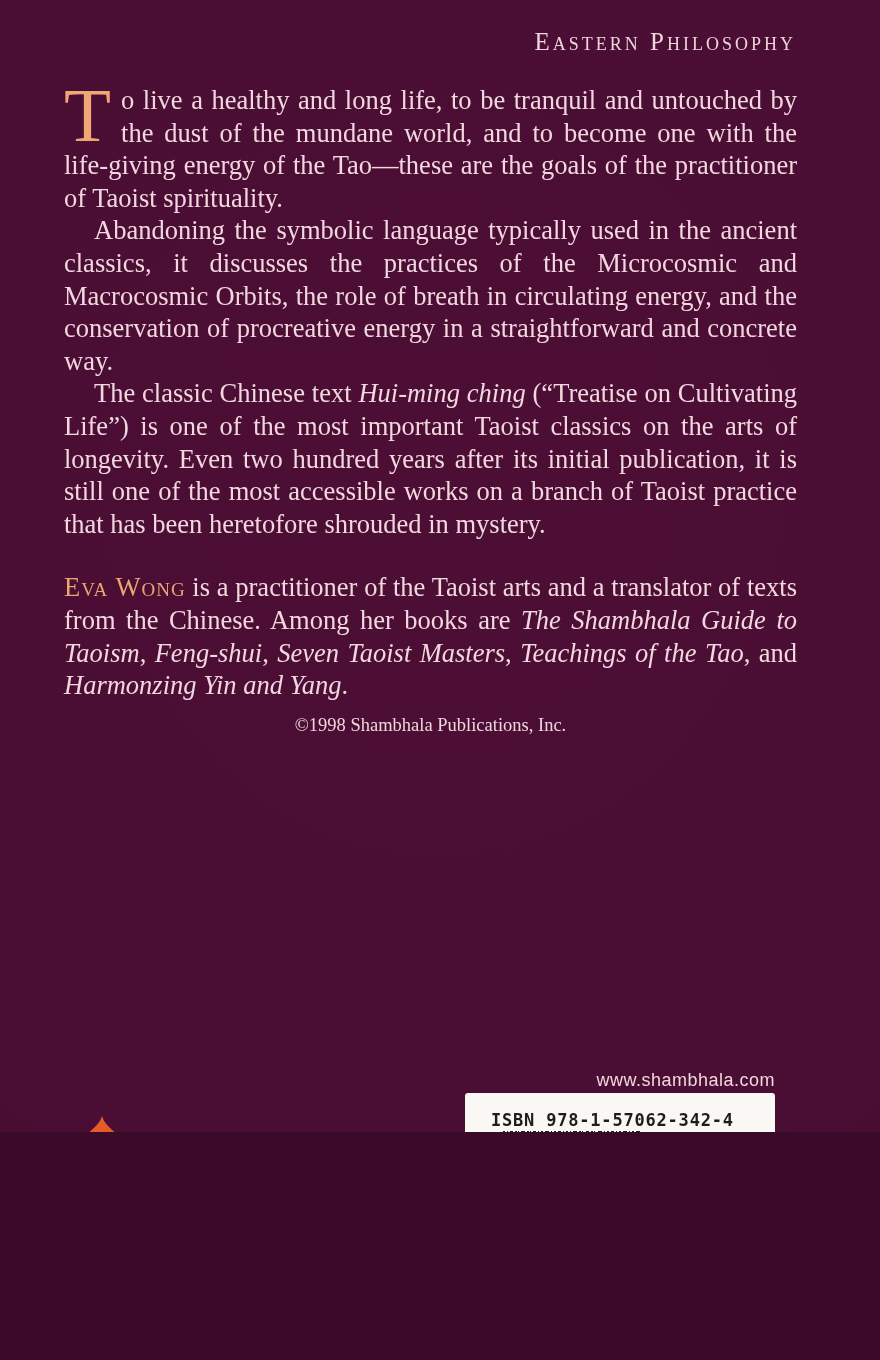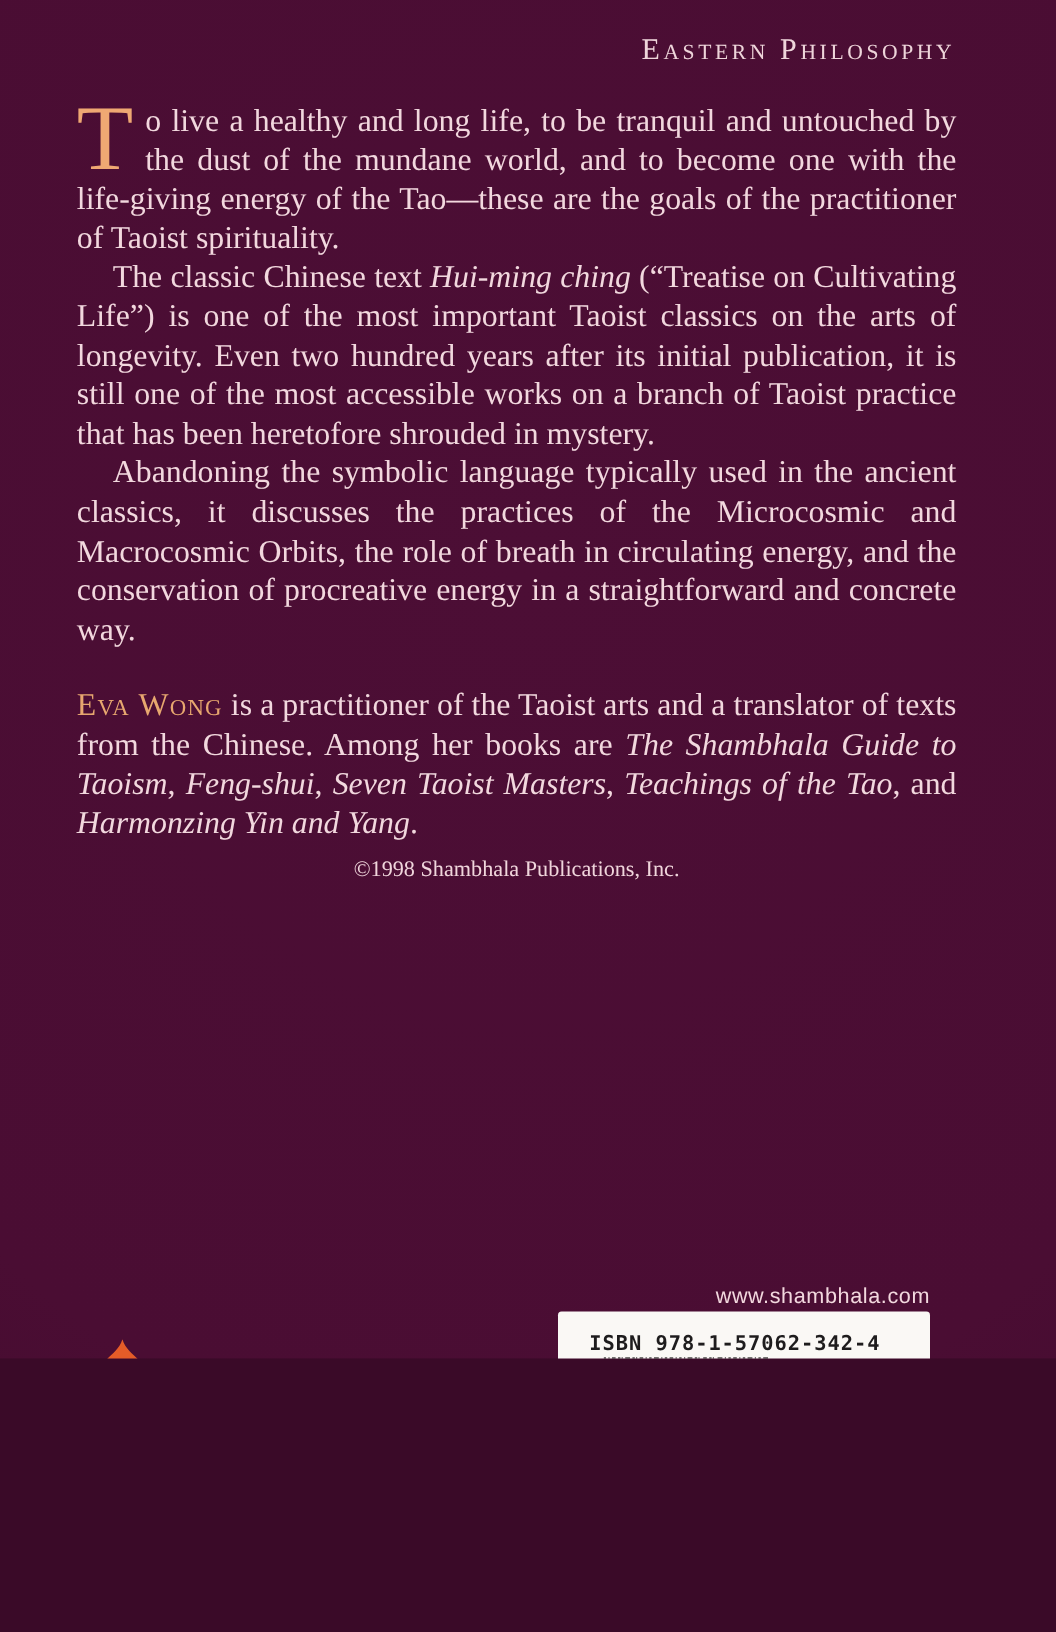--- a/index.html
+++ b/index.html
@@ -99,23 +99,23 @@
 <body>
 
 <div class="page">
 
   <div class="category">Eastern Philosophy</div>
 
   <div class="text-col">
 
     <p class="para"><span class="dropcap">T</span><span>o live a healthy and long life, to be tranquil and untouched by the dust of the mundane world, and to become one with the life-giving energy of the Tao—these are the goals of the practitioner of Taoist spirituality.</span></p>
 
+    <p class="para indent">Abandoning the symbolic language typically used in the ancient classics, it discusses the practices of the Microcosmic and Macrocosmic Orbits, the role of breath in circulating energy, and the conservation of procreative energy in a straightforward and concrete way.</p>
+
     <p class="para indent"><span>The classic Chinese text </span><span class="it">Hui-ming ching</span><span> (“Treatise on Cultivating Life”) is one of the most important Taoist classics on the arts of longevity. Even two hundred years after its initial publication, it is still one of the most accessible works on a branch of Taoist practice that has been heretofore shrouded in mystery.</span></p>
-
-    <p class="para indent">Abandoning the symbolic language typically used in the ancient classics, it discusses the practices of the Microcosmic and Macrocosmic Orbits, the role of breath in circulating energy, and the conservation of procreative energy in a straightforward and concrete way.</p>
 
 
     <p class="para author-para"><span class="author-name">Eva Wong</span><span> is a practitioner of the Taoist arts and a translator of texts from the Chinese. Among her books are </span><span class="it">The Shambhala Guide to Taoism</span><span>, </span><span class="it">Feng-shui</span><span>, </span><span class="it">Seven Taoist Masters</span><span>, </span><span class="it">Teachings of the Tao</span><span>, and </span><span class="it">Harmonzing Yin and Yang</span><span>.</span></p>
 
 
     <p class="para copyright">©1998 Shambhala Publications, Inc.</p>
 
   </div>
 
   <div class="logo-flame">

